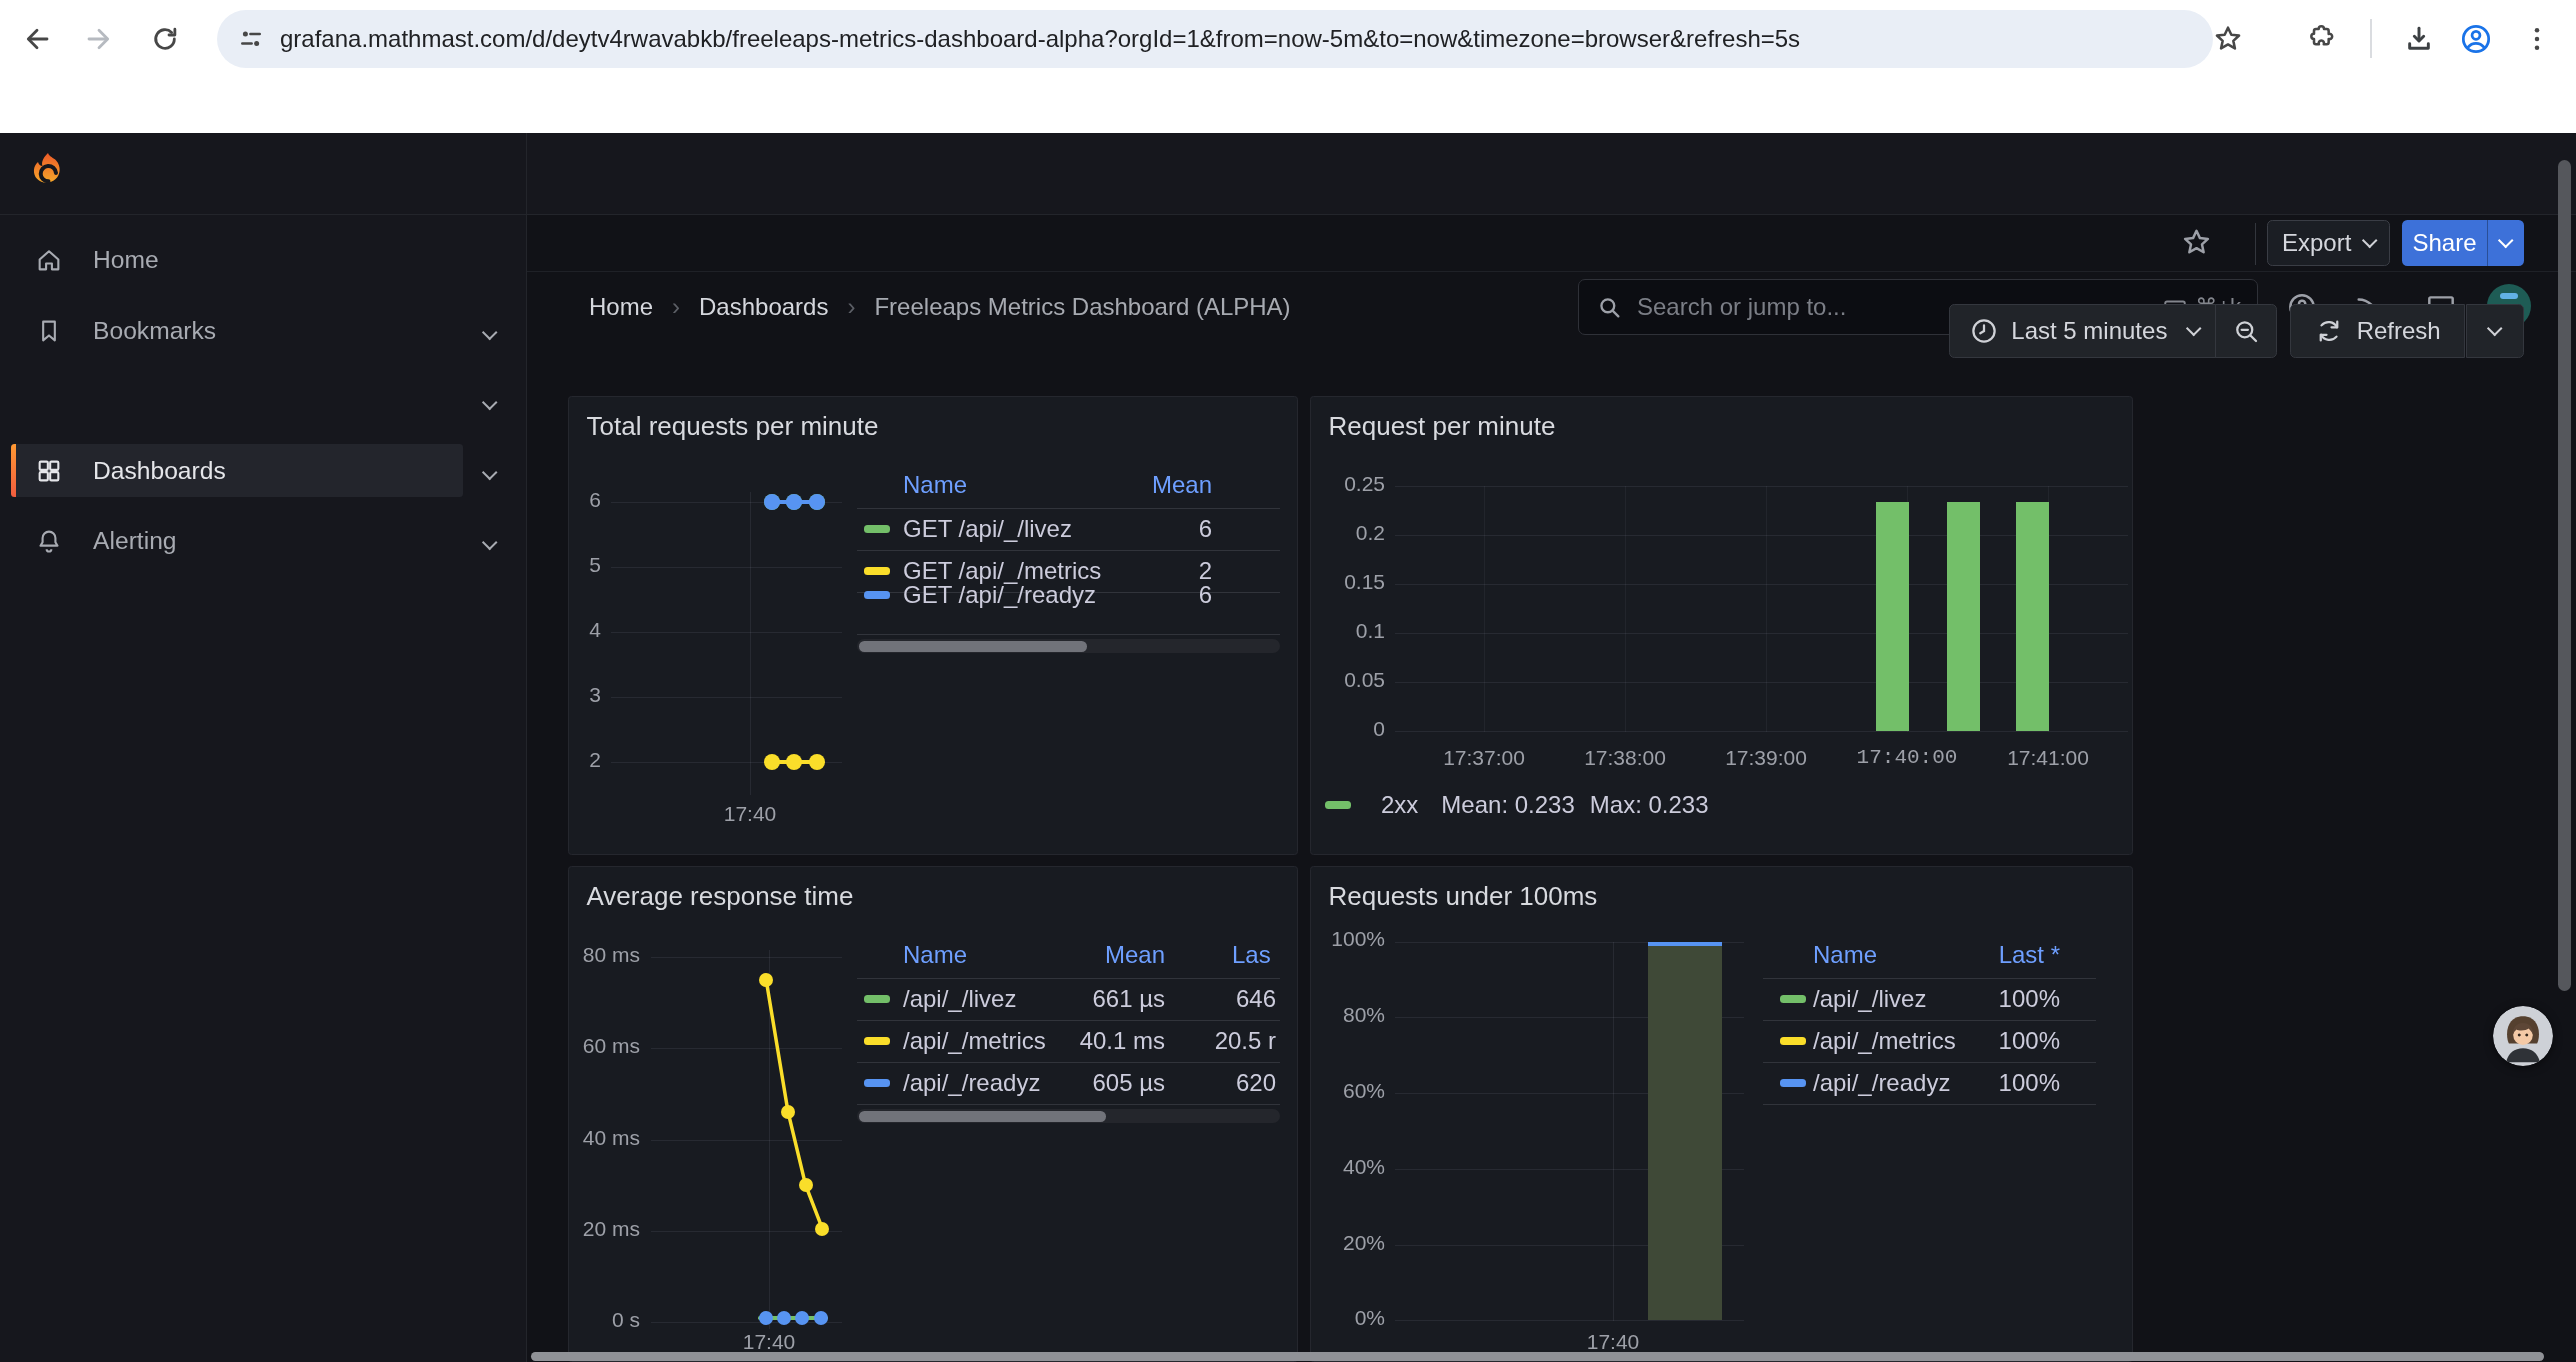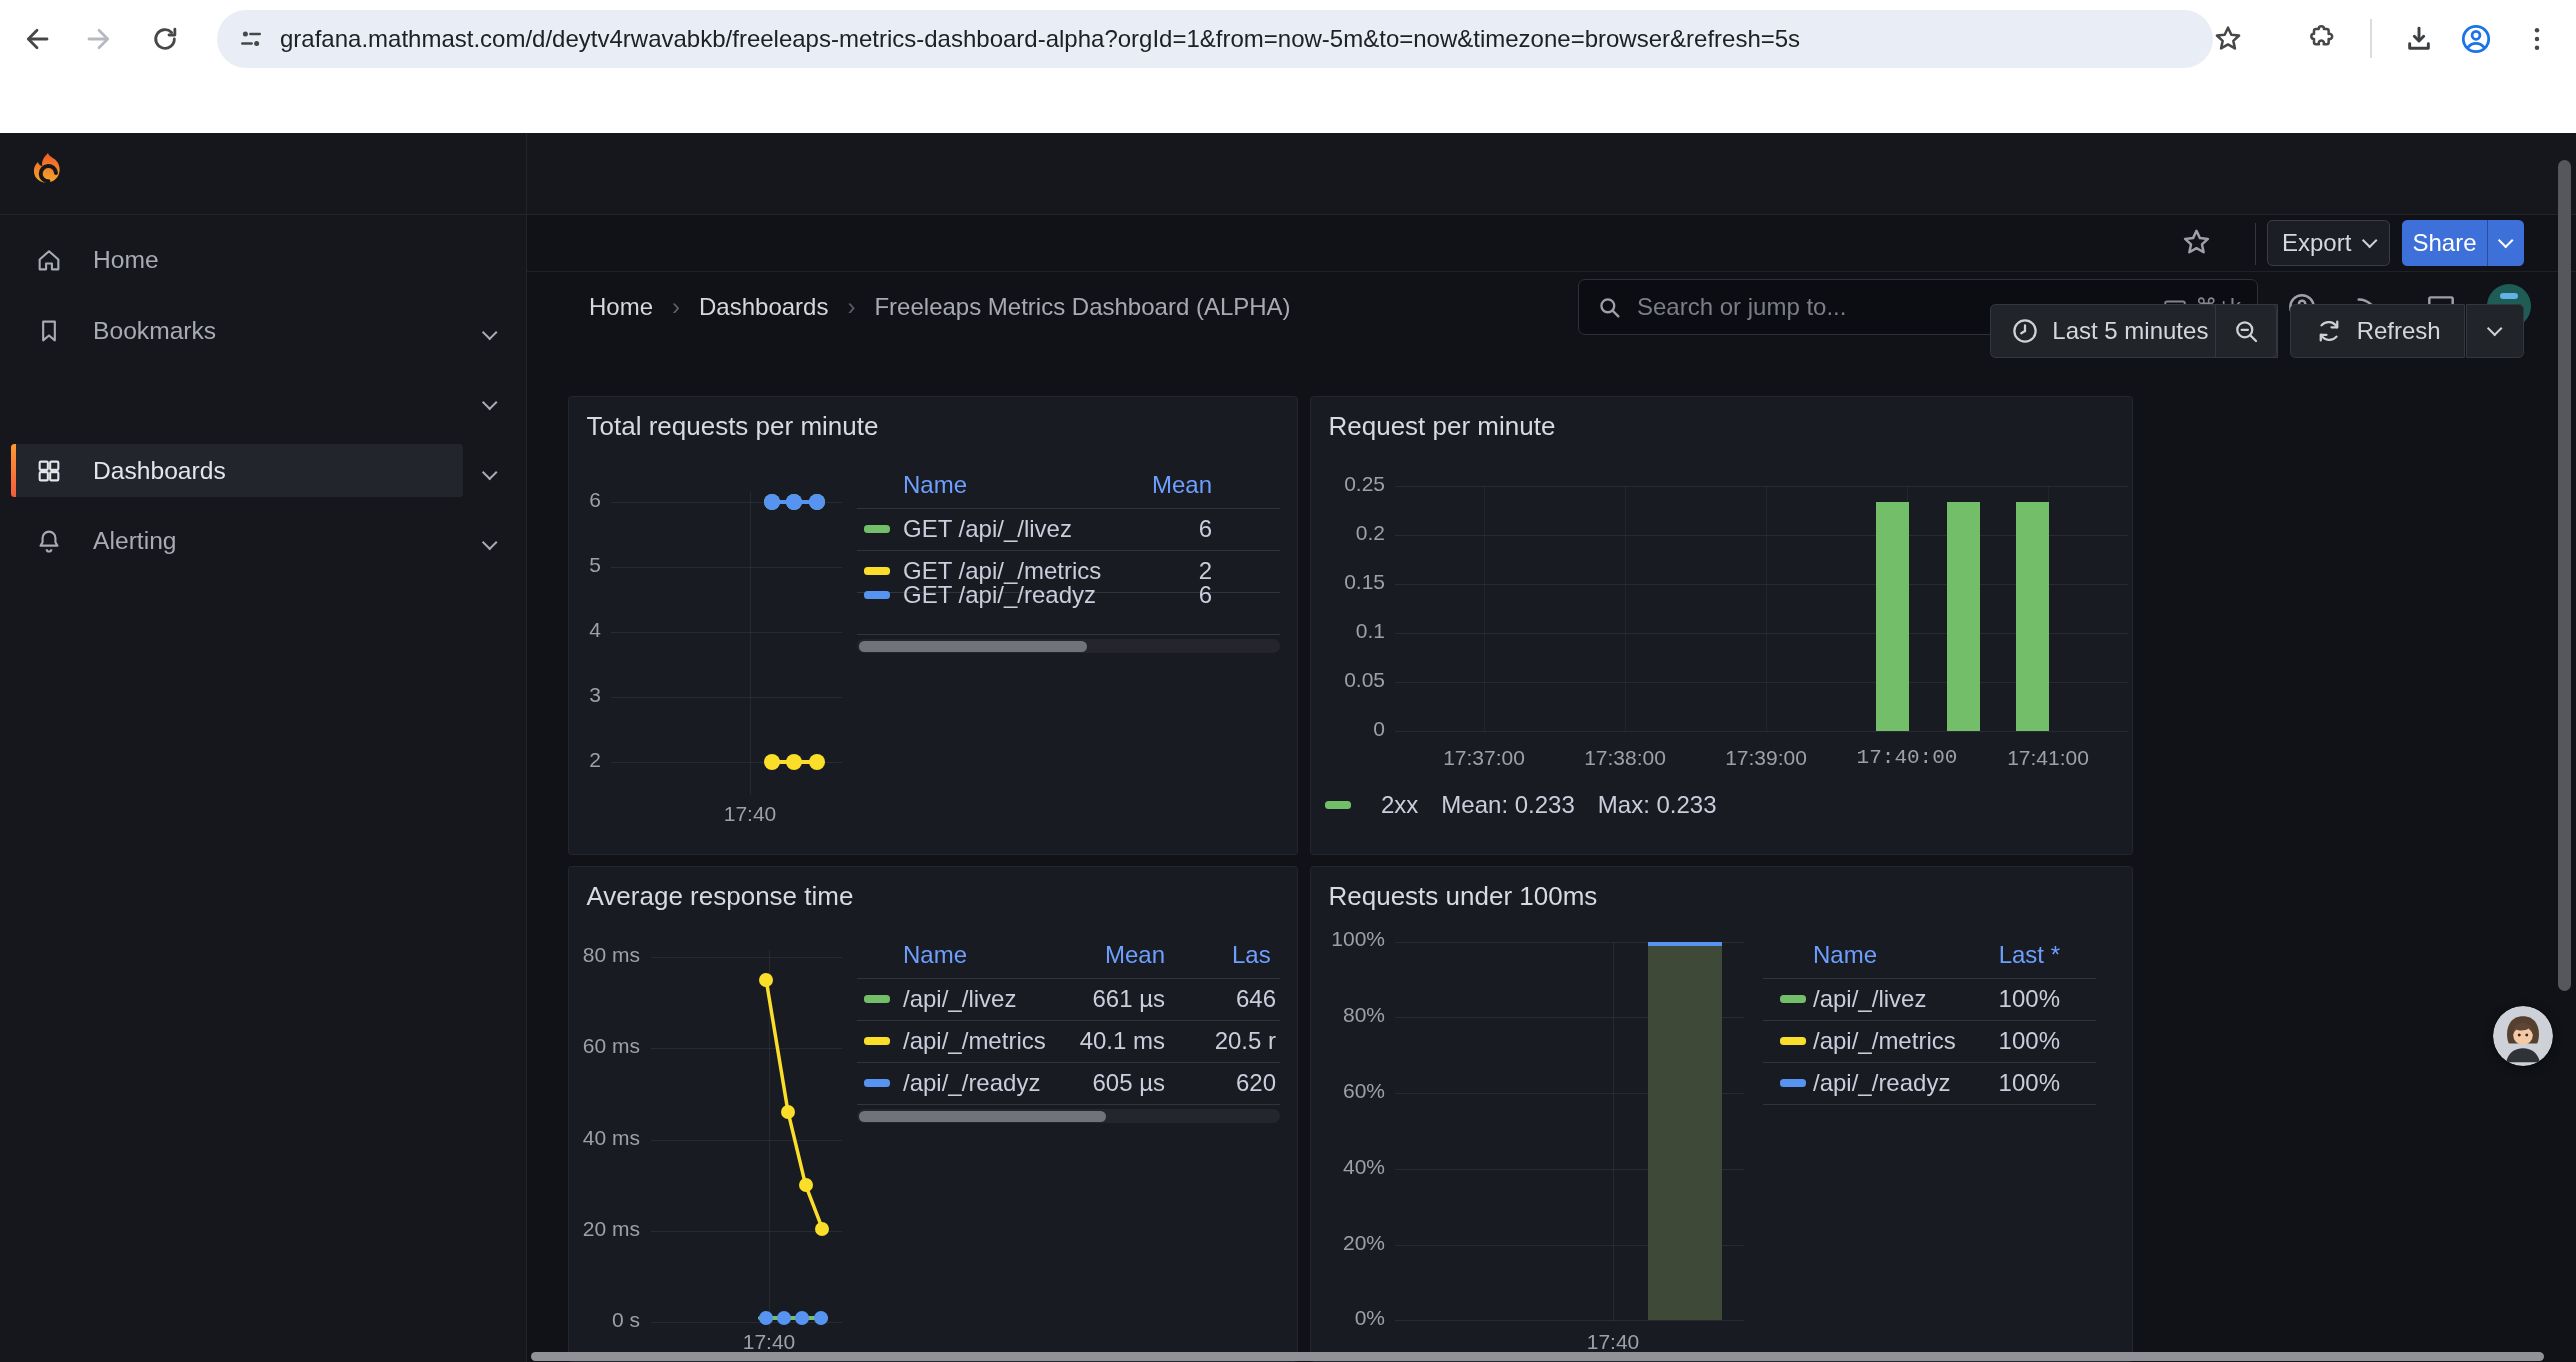--- a/index.html
+++ b/index.html
@@ -293,21 +293,21 @@
     <div class="sbitem" style="top:299px">
       <svg class="sbicon" width="28" height="28" viewBox="0 0 24 24" fill="none" stroke="#a8abb2" stroke-width="1.8" stroke-linejoin="round">
           <path d="M12 4a5.5 5.5 0 0 1 5.5 5.5V13l1.8 3H4.7l1.8-3V9.5A5.5 5.5 0 0 1 12 4z"></path>
           <path d="M10 19a2 2 0 0 0 4 0"></path>
         </svg>
       <span class="sblabel">Alerting</span>
     </div>
     <span class="sbchev" style="top:320px"><span class="chev"></span></span>
   </div>
 
-  <div class="gbtn btn-dark" style="left:1990px;top:304px;width:288px;height:54px;border-radius:5.3px 0 0 5.3px;justify-content:flex-start;padding-left:19px">
+  <div class="gbtn btn-dark" style="left:1949px;top:304px;width:288px;height:54px;border-radius:5.3px 0 0 5.3px;justify-content:flex-start;padding-left:19px">
     <svg width="30" height="30" viewBox="0 0 24 24" fill="none" stroke="#cfd1d6" stroke-width="1.8" stroke-linecap="round">
         <circle cx="12" cy="12" r="8.5"></circle>
         <path d="M12 7.5V12l-3 1.8"></path>
       </svg>
     <span>Last 5 minutes</span>
     <span class="chev lite" style="margin-left:8.8px;margin-top:-5.3px"></span>
   </div>
   <div class="gbtn btn-dark" style="left:2215px;top:304px;width:62px;height:54px;border-radius:0 5.3px 5.3px 0;border-left:0.9px solid #34373e">
     <svg width="30" height="30" viewBox="0 0 24 24" fill="none" stroke="#cfd1d6" stroke-width="1.8" stroke-linecap="round">
         <circle cx="11" cy="11" r="6"></circle>
@@ -410,21 +410,21 @@
         <div style="left: 667px; top: 349px; width: 140px; text-align: center;">17:41:00</div>
         <div style="left: 565px; top: 105px; width: 33px; height: 229px; background: rgb(115, 191, 105);"></div>
         <div style="left: 636px; top: 105px; width: 33px; height: 229px; background: rgb(115, 191, 105);"></div>
         <div style="left: 705px; top: 105px; width: 33px; height: 229px; background: rgb(115, 191, 105);"></div>
       </div>
     <div class="plot" style="top:auto;height:0"></div>
     <div style="position:absolute;left:14px;top:395px;height:26px;font-size:24px;color:#ccccdc;display:flex;align-items:center">
       <span style="width:26px;height:8.8px;border-radius:3.5px;background:#73bf69;display:inline-block"></span>
       <span style="margin-left:30px">2xx</span>
       <span style="margin-left:23px">Mean: 0.233</span>
-      <span style="margin-left:23px">Max: 0.233</span>
+      <span style="margin-left:15px">Max: 0.233</span>
     </div>
   </div>
 
 
   <div class="panel" style="left:568px;top:866px;width:730px;height:496px">
     <span class="ptitle">Average response time</span>
     <div class="plot" id="p4-plot">
         <div style="left: 0px; top: 76px; width: 71px; text-align: right;">80 ms</div>
         <div style="left: 82px; top: 90px; width: 191px; height: 0.9px; background: rgba(204, 204, 220, 0.09);"></div>
         <div style="left: 0px; top: 167px; width: 71px; text-align: right;">60 ms</div>

